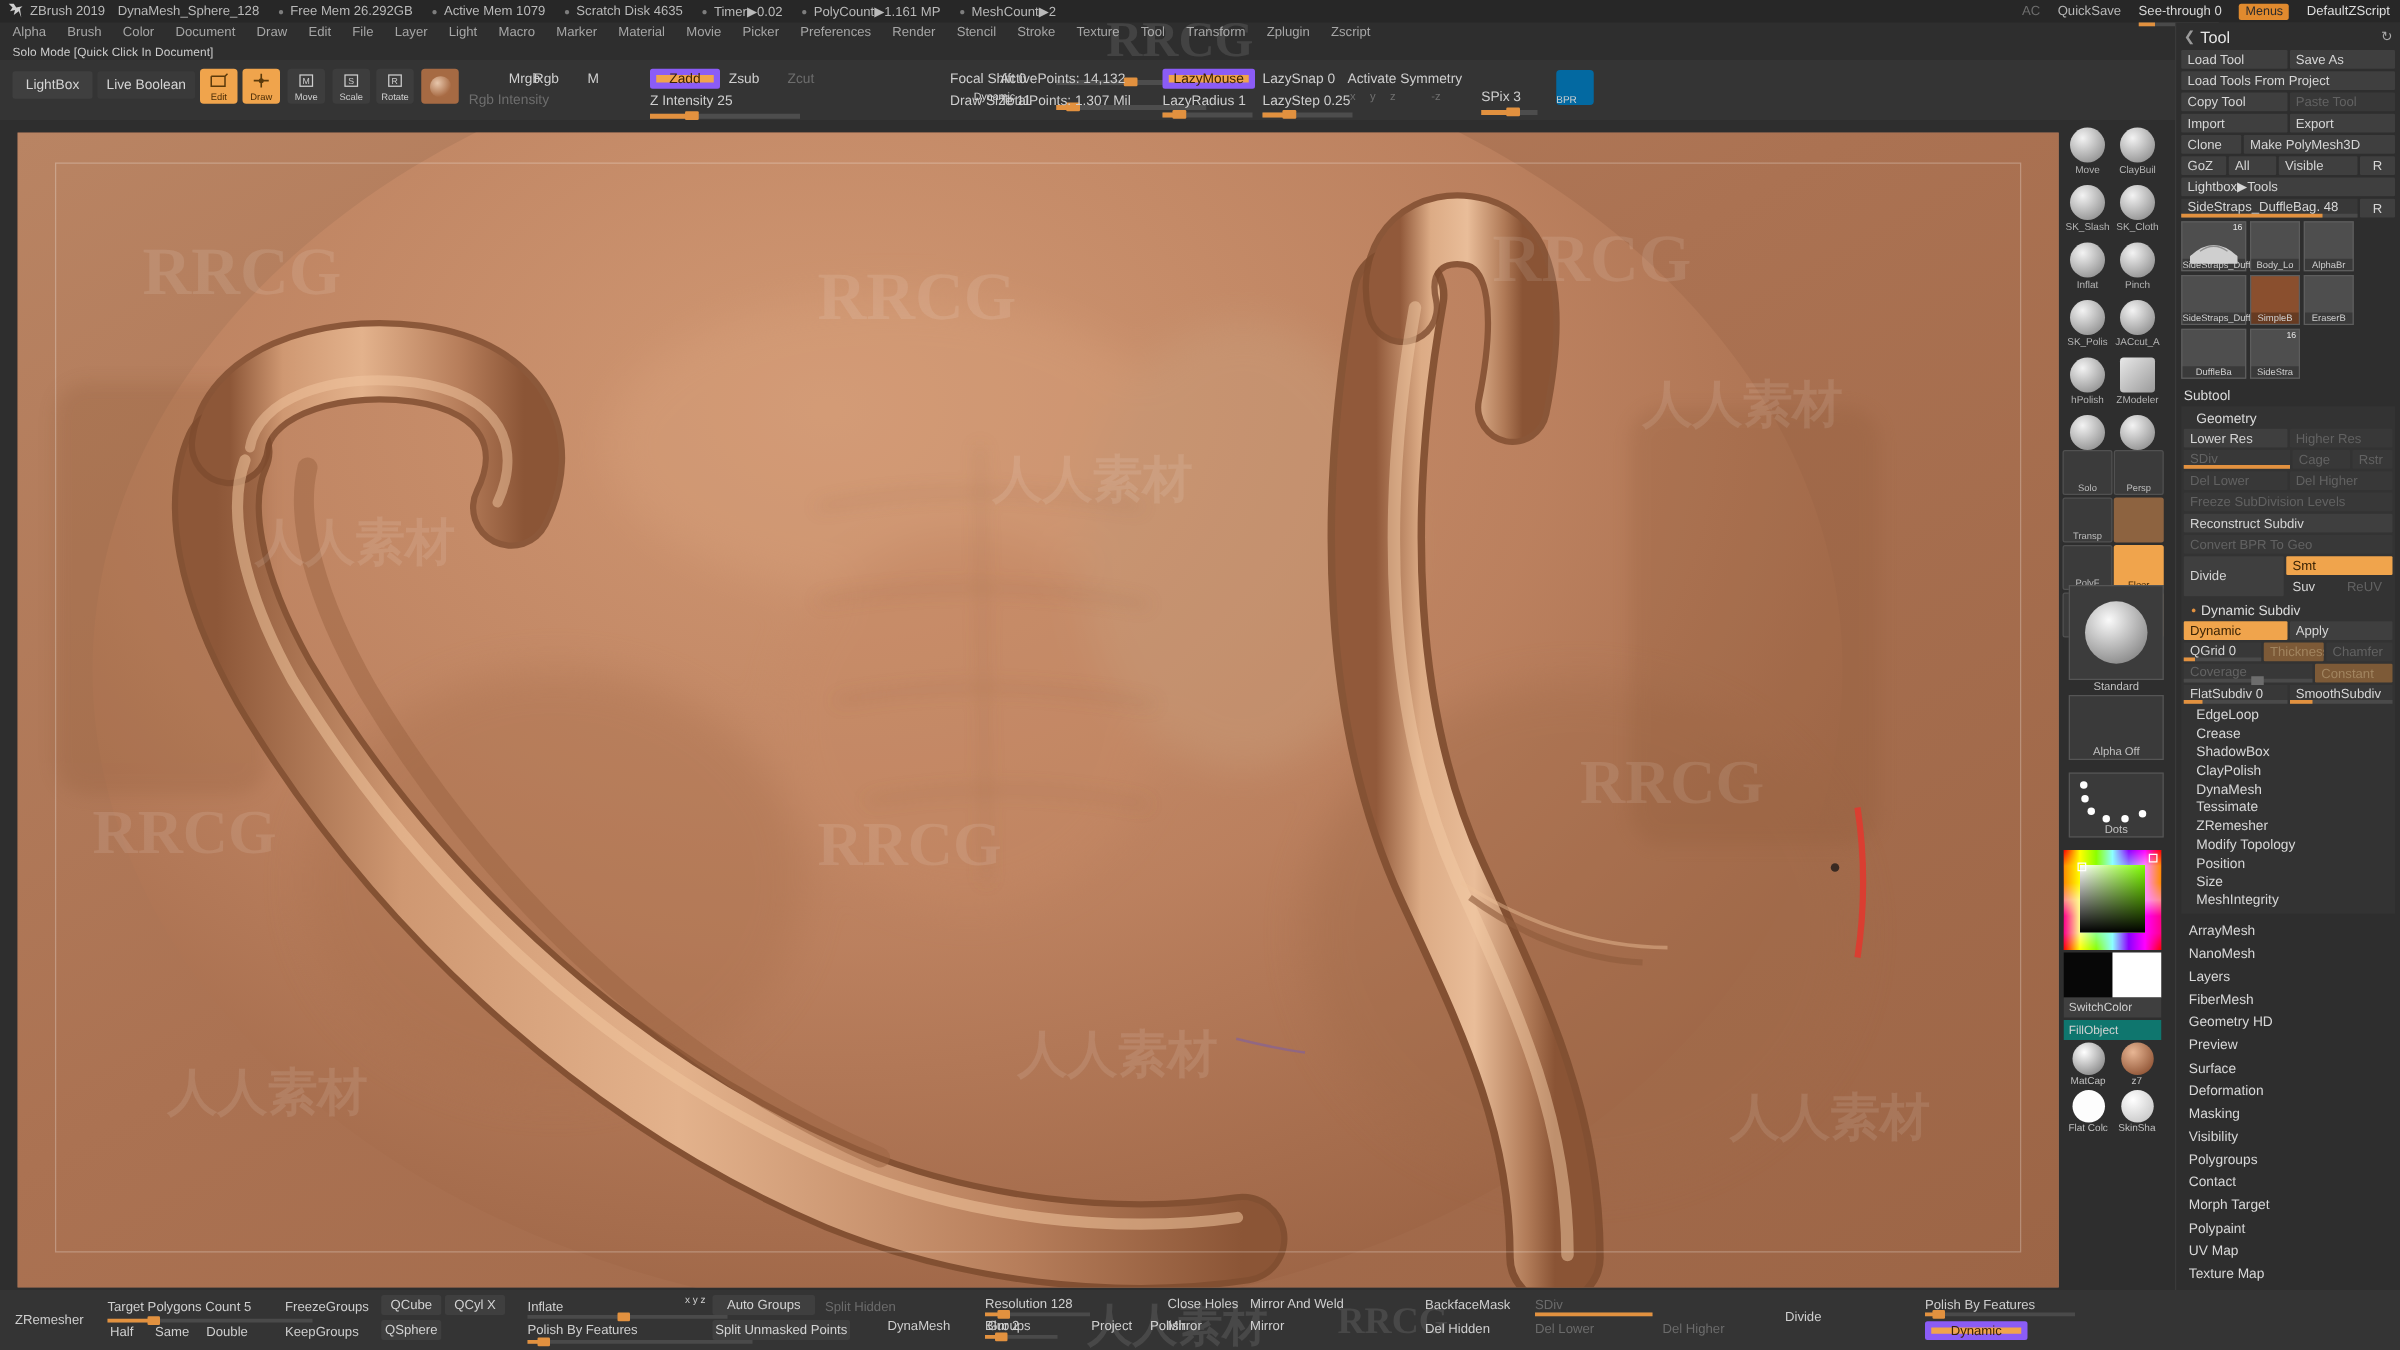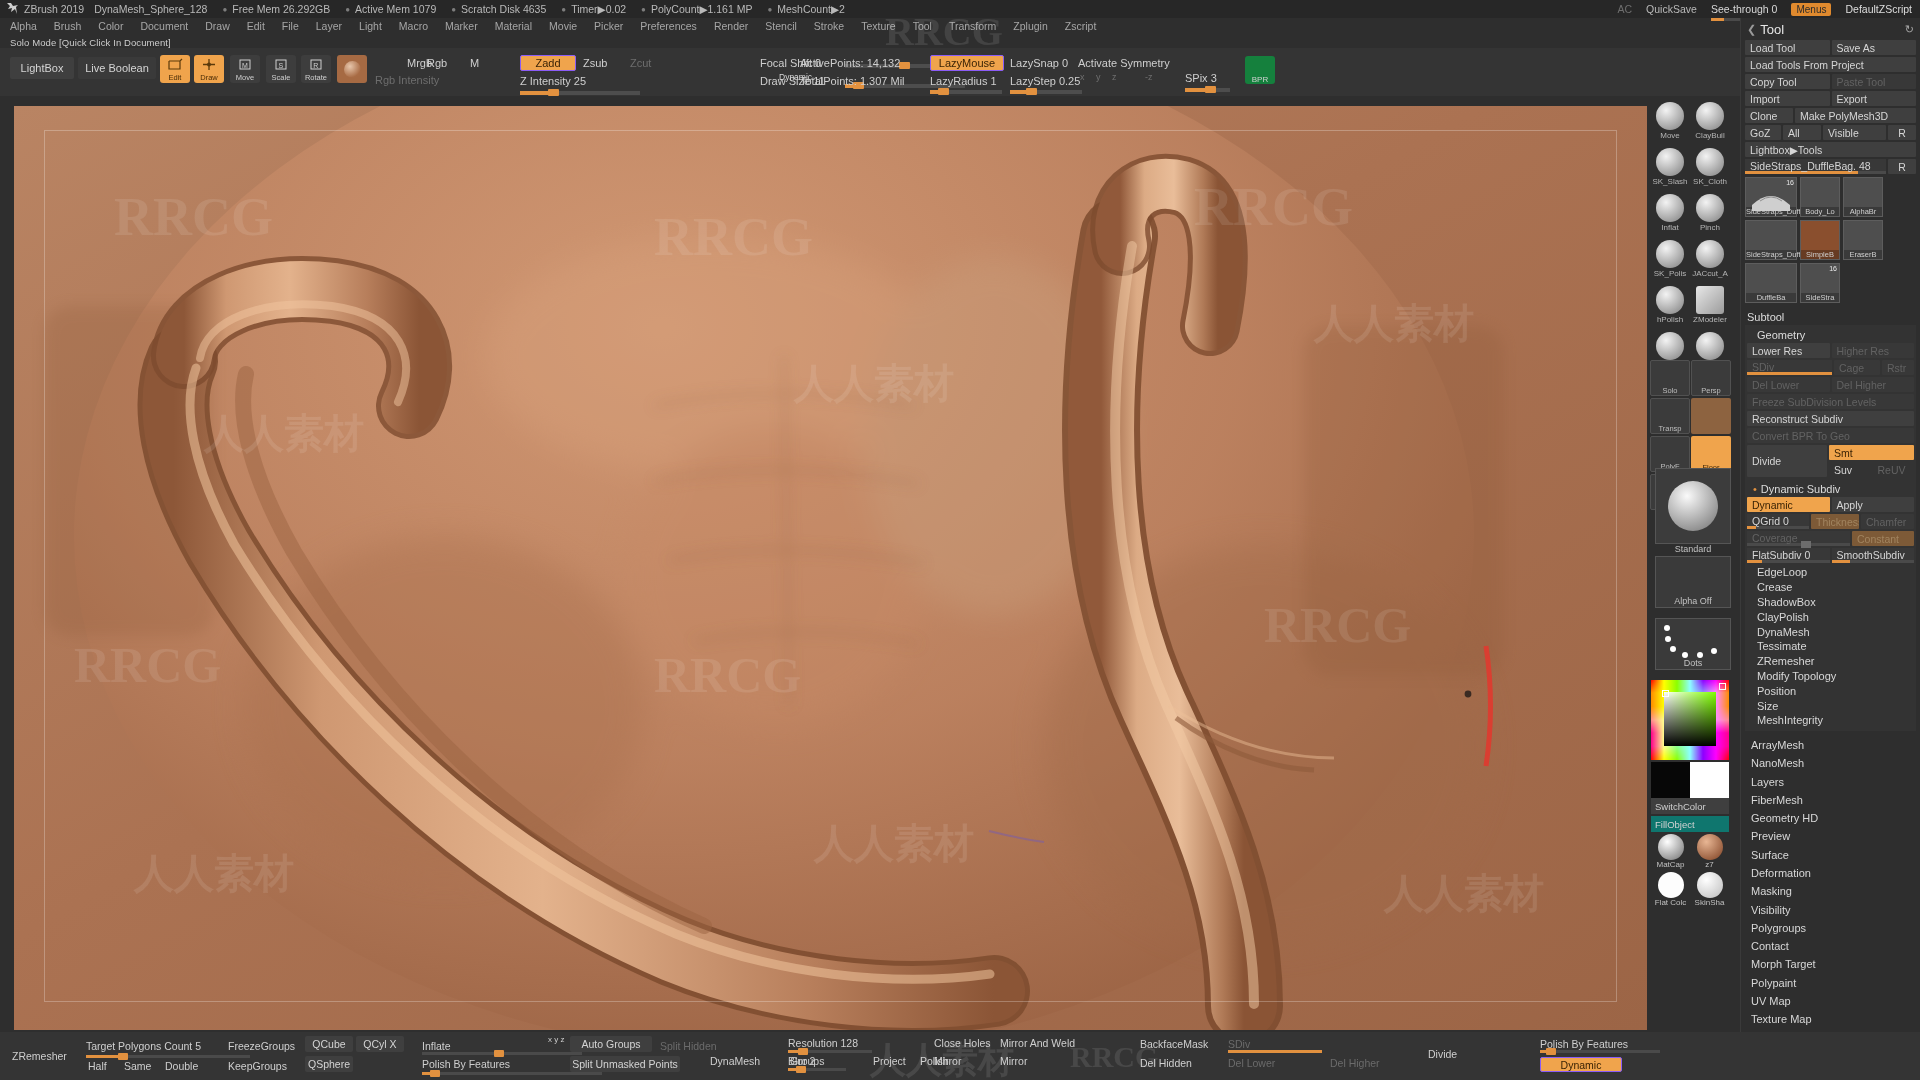--- a/index.html
+++ b/index.html
@@ -48,25 +48,25 @@
     background:#a66a43; border-radius:3px; display:flex; align-items:center; justify-content:center;}
   .matsphere .s { width:17px; height:17px; border-radius:50%;
     background:radial-gradient(circle at 35% 32%, #e7c6ab, #a86b44 70%); }
 
   .ttxt { position:absolute; font-size:11px; color:#cfcfcf; white-space:nowrap; }
   .ttxt.dim { color:#6d6d6d; }
   .slider { position:absolute; height:4px; background:#4d4d4d; }
   .slider .knob { position:absolute; top:-2px; width:11px; height:7px; background:#e2913f; border-radius:1px;}
   .slider .fill { position:absolute; left:0; top:0; height:4px; background:#e2913f; }
   .orange-btn { position:absolute; background:#f0a44c; color:#3a2305; font-size:11px;
-    display:flex; align-items:center; justify-content:center; border-radius:2px; border:1px solid #8b5cf6;}
+    display:flex; align-items:center; justify-content:center; border-radius:2px; border:5px solid #8b5cf6;}
 
   .sym-small { position:absolute; top:72px; font-size:9px; color:#6f6f6f; }
-  .bpr-btn { position:absolute; left:1212px; top:56px; width:30px; height:28px; background:#15803d;
-    border-radius:3px; display:flex; align-items:flex-end; justify-content:center; font-size:8px; color:#d0d0d0;}
+  .bpr-btn { position:absolute; left:1212px; top:56px; width:30px; height:28px; background:#0369a1;
+    border-radius:3px; display:flex; align-items:flex-end; font-size:8px; color:#d0d0d0;}
 
   
   .canvas { position:absolute; left:14px; top:106px; width:1633px; height:924px;
     background:#b2795b; overflow:hidden; }
   .canvasframe { position:absolute; left:30px; top:24px; width:1573px; height:872px;
     border:1px solid rgba(255,255,255,.26); pointer-events:none; }
   .brushgrid { position:absolute; left:1650px; top:100px; width:84px; }
   .bcell { width:40px; height:46px; float:left; display:flex; flex-direction:column;
     align-items:center; justify-content:flex-start; }
   .bcell .ball { width:28px; height:28px; border-radius:50%;

